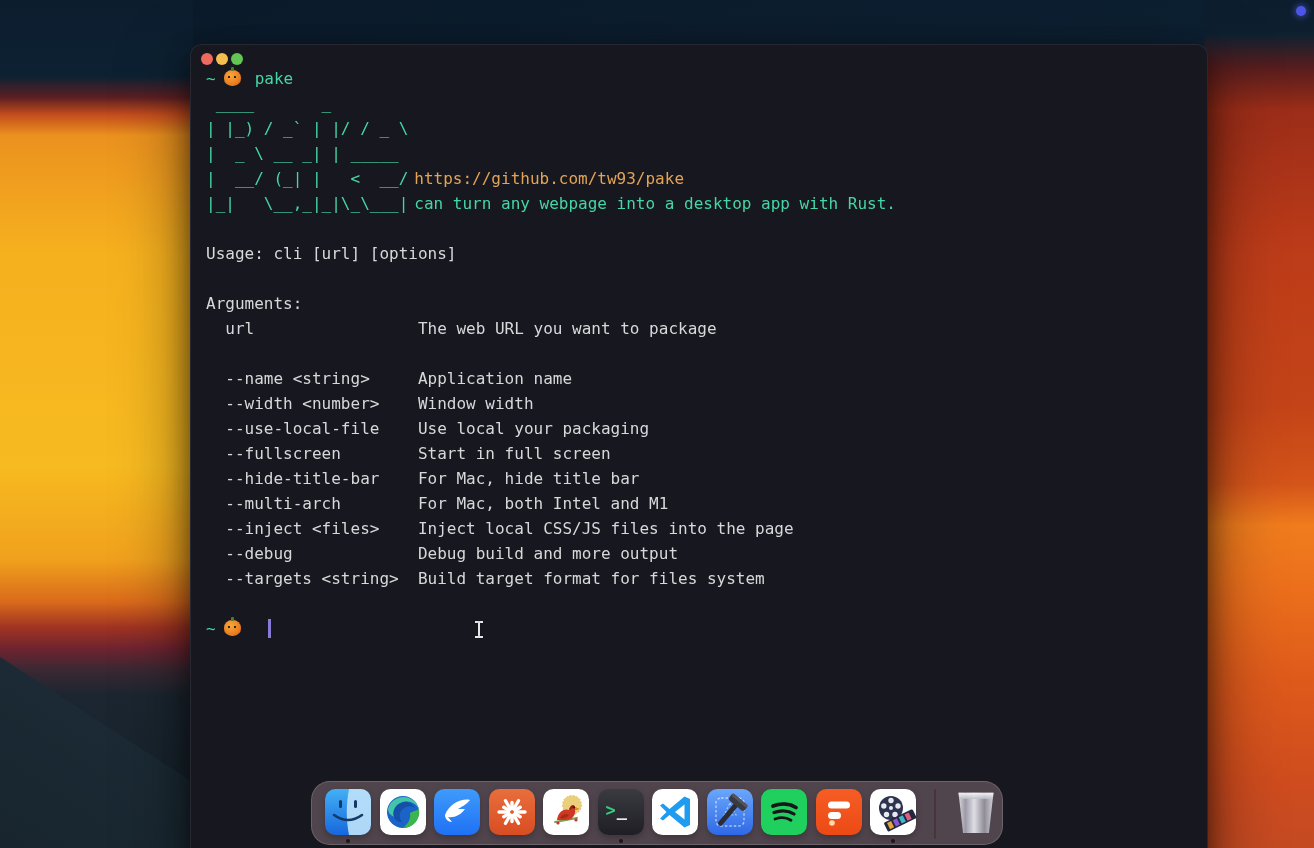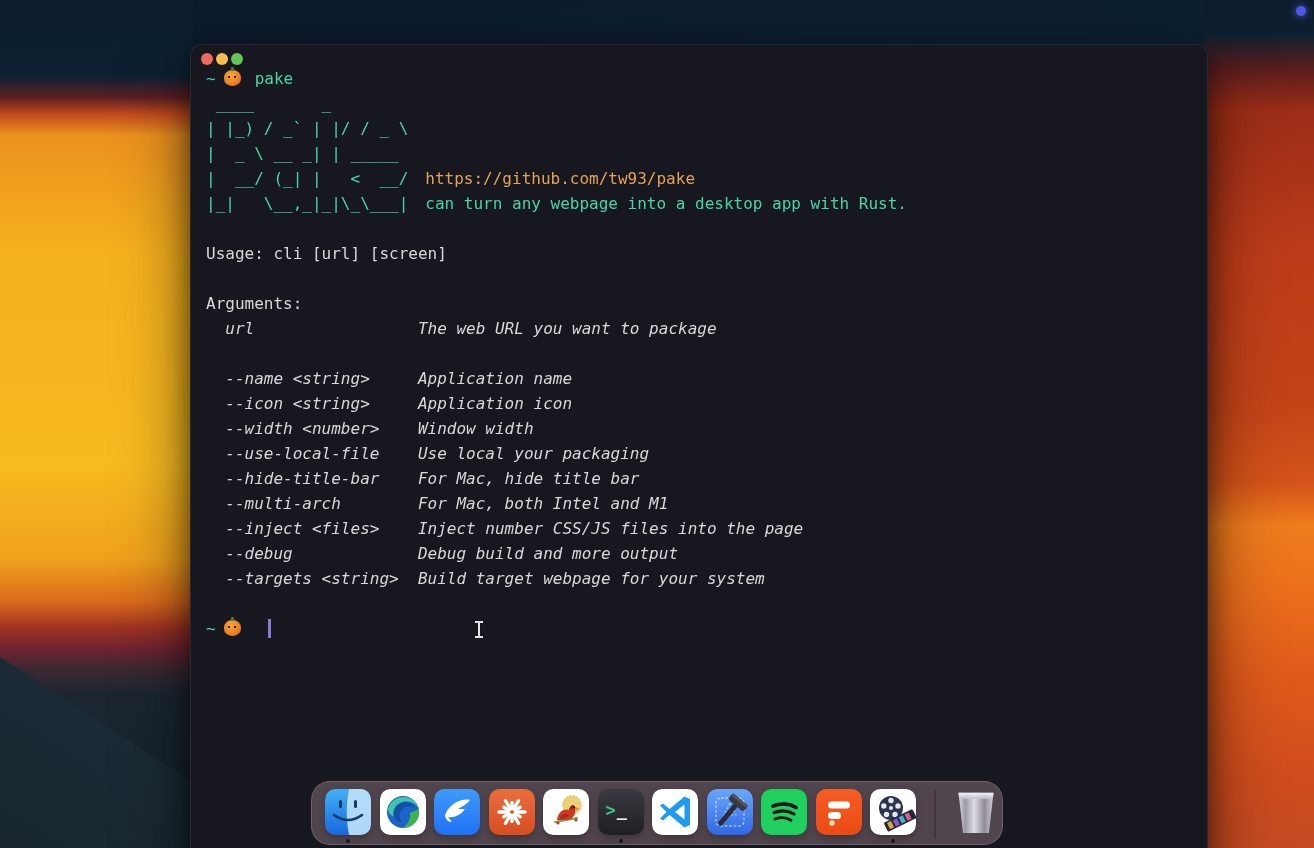--- a/index.html
+++ b/index.html
@@ -37,22 +37,22 @@
   .tl { position: absolute; top: 8px; width: 12px; height: 12px; border-radius: 50%; }
   .tl.close { left: 10px; } .tl.min { left: 25px; } .tl.max { left: 40px; }
 
   .term-body { position: absolute; left: 15px; top: 21px; right: 8px; bottom: 6px;
     font-family: "DejaVu Sans Mono", "Liberation Mono", monospace;
     font-size: 16px; line-height: 25px; color: var(--term-text, #d8d8da); }
   .t-line { height: 25px; white-space: pre; }
   .t-blank { height: 25px; }
   .mint { color: var(--mint, #46d6a5); }
   .orange { color: var(--orange, #e3a455); }
-  .gap2 { margin-left: 17px; text-align: center; }
-  .opt-row { height: 25px; white-space: pre; font-style: italic; }
+  .gap2 { margin-left: 6px; text-align: center; }
+  .opt-row { height: 25px; white-space: pre; }
   .opt-flag { display: inline-block; width: 22ch; padding-left: 2ch; white-space: pre; }
 
   .pumpkin { display: inline-block; width: 17px; height: 16px; position: relative;
     margin-left: 8px; margin-right: 14px; vertical-align: -2px;
     background: radial-gradient(circle at 40% 35%, #f8a93c, #e87a1e 65%, #c85c14);
     border-radius: 48% 48% 46% 46%; }
   .pumpkin::before { content: ""; position: absolute; left: 7px; top: -3px;
     width: 3px; height: 4px; background: #4e7a2c; border-radius: 1px; }
   .pumpkin::after { content: ""; position: absolute; left: 3px; top: 6px;
     width: 10px; height: 4px;
@@ -128,37 +128,37 @@
 
     <div id="ascii-art">
         <div class="t-line"><span class="mint"> ____       _        </span></div>
         <div class="t-line"><span class="mint">| |_) / _` | |/ / _ \</span></div>
         <div class="t-line"><span class="mint">|  _ \ __ _| | _____ </span></div>
         <div class="t-line"><span class="mint">|  __/ (_| |   &lt;  __/</span><span class="orange gap2">https://github.com/tw93/pake</span></div>
         <div class="t-line"><span class="mint">|_|   \__,_|_|\_\___|</span><span class="mint gap2">can turn any webpage into a desktop app with Rust.</span></div>
       </div>
 
     <div class="t-blank"></div>
-    <div class="t-line">Usage: cli [url] [screen]</div>
+    <div class="t-line">Usage: cli [url] [options]</div>
     <div class="t-blank"></div>
     <div class="t-line">Arguments:</div>
     <div id="args-rows">
         <div class="opt-row"><span class="opt-flag">url</span><span>The web URL you want to package</span></div>
       </div>
     <div class="t-blank"></div>
     <div id="opts-rows">
         <div class="opt-row"><span class="opt-flag">--name &lt;string&gt;</span><span>Application name</span></div>
-        <div class="opt-row"><span class="opt-flag">--icon &lt;string&gt;</span><span>Application icon</span></div>
         <div class="opt-row"><span class="opt-flag">--width &lt;number&gt;</span><span>Window width</span></div>
         <div class="opt-row"><span class="opt-flag">--use-local-file</span><span>Use local your packaging</span></div>
+        <div class="opt-row"><span class="opt-flag">--fullscreen</span><span>Start in full screen</span></div>
         <div class="opt-row"><span class="opt-flag">--hide-title-bar</span><span>For Mac, hide title bar</span></div>
         <div class="opt-row"><span class="opt-flag">--multi-arch</span><span>For Mac, both Intel and M1</span></div>
-        <div class="opt-row"><span class="opt-flag">--inject &lt;files&gt;</span><span>Inject number CSS/JS files into the page</span></div>
+        <div class="opt-row"><span class="opt-flag">--inject &lt;files&gt;</span><span>Inject local CSS/JS files into the page</span></div>
         <div class="opt-row"><span class="opt-flag">--debug</span><span>Debug build and more output</span></div>
-        <div class="opt-row"><span class="opt-flag">--targets &lt;string&gt;</span><span>Build target webpage for your system</span></div>
+        <div class="opt-row"><span class="opt-flag">--targets &lt;string&gt;</span><span>Build target format for files system</span></div>
       </div>
     <div class="t-blank"></div>
 
     <div class="t-line"><span class="mint">~</span><span class="pumpkin"></span><span class="cursor-bar"></span></div>
   </div>
 </div>
 
 <div class="ibeam">
     <i></i>
   </div>

